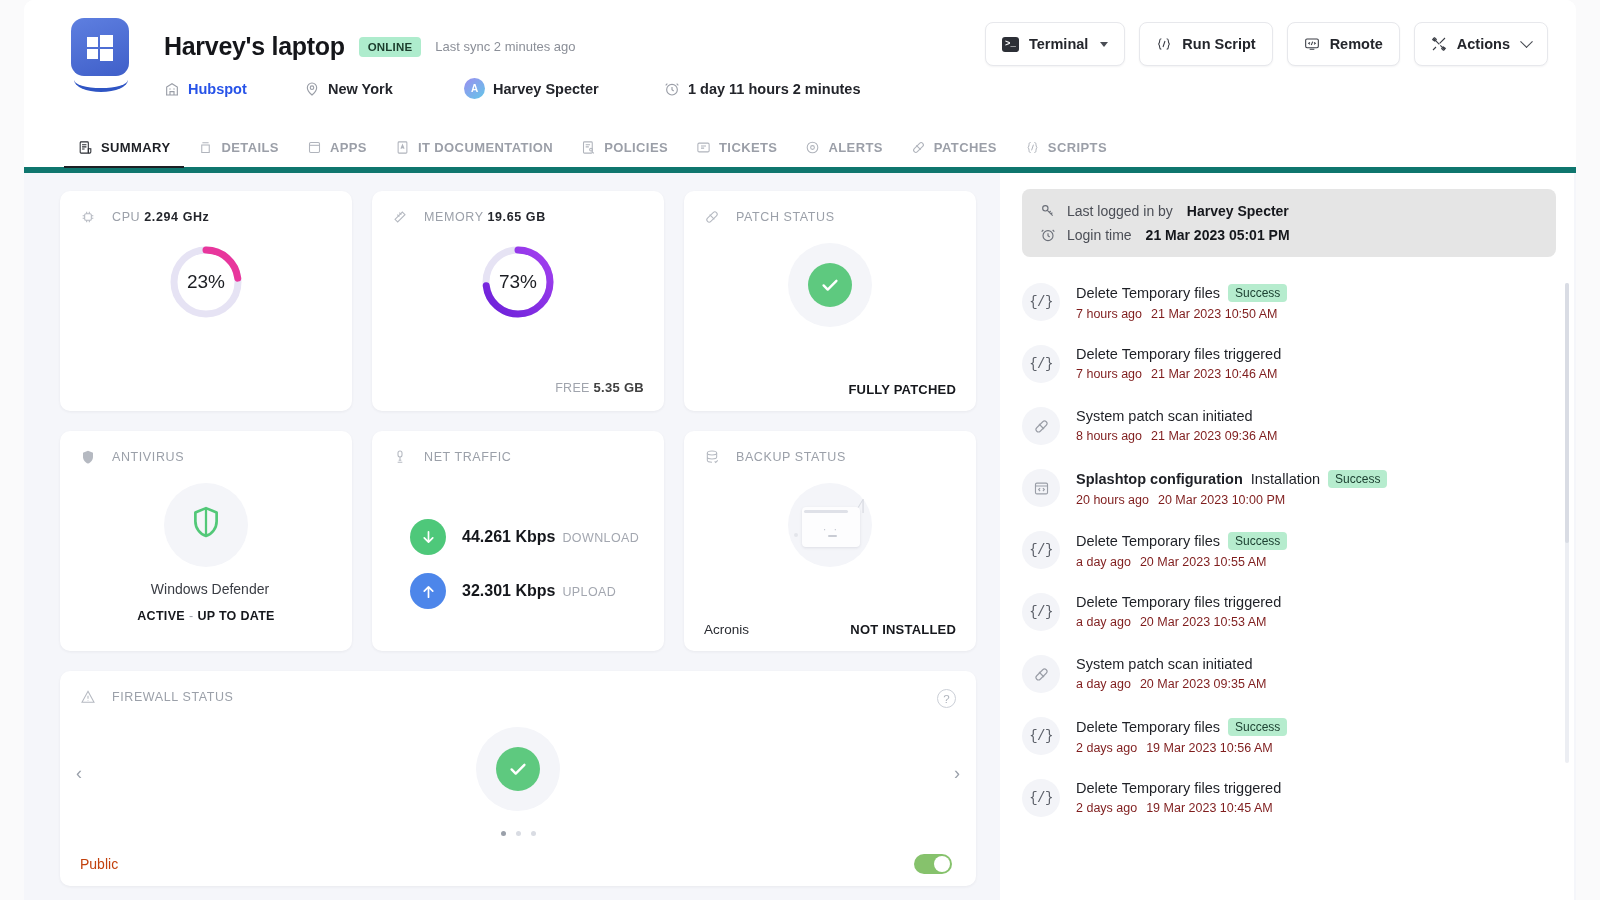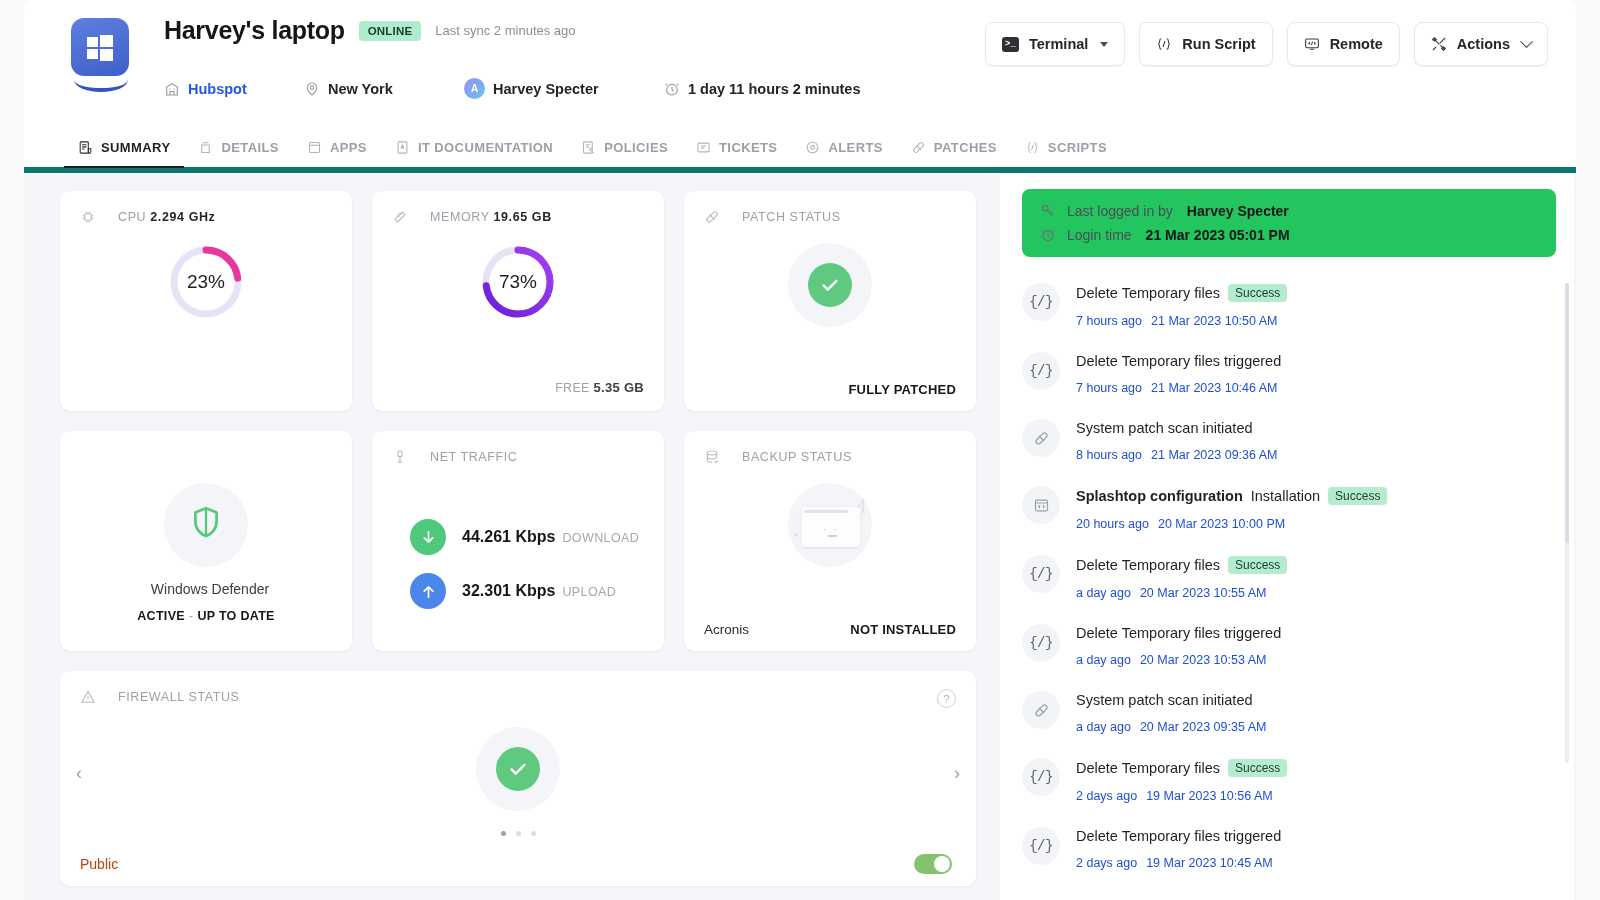--- a/index.html
+++ b/index.html
@@ -28,21 +28,21 @@
   .win-glyph span{ position:absolute; background:#fff; }
   .win-glyph .q1{ left:0; top:3px; width:11px; height:10px; }
   .win-glyph .q2{ left:13px; top:1px; width:13px; height:12px; }
   .win-glyph .q3{ left:0; top:15px; width:11px; height:10px; }
   .win-glyph .q4{ left:13px; top:15px; width:13px; height:12px; }
   .laptop-base {
     position:absolute; left:3px; top:62px; width:54px; height:12px;
     border-bottom:4px solid #2f55c4; border-radius:0 0 50% 50%/0 0 100% 100%;
   }
 
-  .title-row { position:absolute; left:140px; top:16px; display:flex; align-items:center; gap:14px;}
+  .title-row { position:absolute; left:140px; top:32px; display:flex; align-items:center; gap:14px;}
   .dev-title { font-size:25px; font-weight:bold; color:#15161a; letter-spacing:-0.3px;}
   .badge-online {
     background:#aeeccd; color:#1b3c2c; font-size:11.5px; font-weight:bold;
     padding:4px 9px; border-radius:4px; letter-spacing:0.2px;
   }
   .last-sync { font-size:13px; color:#8b8f98; }
 
   .meta-row { position:absolute; left:140px; top:78px; display:flex; align-items:center; }
   .meta-item { display:flex; align-items:center; gap:8px; font-size:14.5px; font-weight:bold; color:#23252b;}
   .meta-item.link { color:#2753e8; }
@@ -79,21 +79,21 @@
   .tab.active:after{ content:""; position:absolute; left:0; right:0; bottom:-1px; height:2.5px; background:#1d1f24; }
 
   
   .body { position:relative; height:727px; background:#f5f6fa; display:flex; }
   .left-pane { width:976px; position:relative; padding:18px 24px 0 36px; overflow:hidden; }
   .grid3 { display:grid; grid-template-columns: repeat(3, 1fr); gap:20px; }
   .card {
     background:#fff; border-radius:10px; box-shadow:0 1px 3px rgba(26,28,48,.06);
     position:relative;
   }
-  .card-hd { display:flex; align-items:center; gap:22px; padding:18px 0 0 20px; }
+  .card-hd { display:flex; align-items:center; gap:16px; padding:18px 0 0 20px; }
   .card-hd .ic{ color:#b5b9c1; }
   .card-hd .lbl{ font-size:12.5px; letter-spacing:0.6px; color:#9ba0a9; font-weight:500;}
   .card-hd .lbl b{ color:#24262c; font-weight:bold; }
   .h220 { height:220px; }
   .gauge-wrap{ position:absolute; left:0; right:0; top:52px; display:flex; justify-content:center; }
   .gauge { position:relative; width:78px; height:78px; }
   .gauge svg{ transform:rotate(-90deg); display:block; }
   .gauge .val{
     position:absolute; inset:0; display:flex; align-items:center; justify-content:center;
     font-size:19px; font-weight:500; color:#1c1e23;
@@ -141,37 +141,37 @@
   .arrow-l{ left:16px;} .arrow-r{ right:16px;}
   .fw-name{ position:absolute; left:20px; bottom:14px; font-size:14px; color:#c2410c;}
   .toggle{
     position:absolute; right:24px; bottom:12px; width:38px;height:20px;border-radius:11px;background:#86c26c;cursor:pointer;
   }
   .toggle .knob{ position:absolute; right:2px; top:2px; width:16px;height:16px;border-radius:50%;background:#fff;}
 
   
   .right-pane{ position:relative; width:574px; background:#fff; padding:16px 18px 0 22px; }
   .login-box{
-    background:#22c55e; border-radius:8px; padding:14px 18px; display:flex; flex-direction:column; gap:8px;
+    background:#e5e5e5; border-radius:8px; padding:14px 18px; display:flex; flex-direction:column; gap:8px;
   }
   .login-line{ display:flex; align-items:center; gap:11px; font-size:14px; color:#4b4e56;}
   .login-line b{ color:#15171c; font-weight:bold; margin-left:3px;}
   .login-line .ic{ color:#6b6f78; }
 
   .feed{ position:relative; margin-top:18px; height:600px; overflow:hidden; }
   .fitem{ display:flex; gap:16px; padding:8px 0 16px 0; align-items:flex-start;}
   .fic{ width:38px;height:38px;flex:0 0 38px;border-radius:50%;background:#f3f4f8;display:flex;align-items:center;justify-content:center;color:#5b5f68;}
   .fic svg{width:17px;height:17px;}
   .fic .codeglyph{ font-size:14px; font-family:"Liberation Mono",monospace; letter-spacing:-.5px;}
   .ftext{ padding-top:1px; }
   .ftitle{ font-size:14.5px; color:#1e2026; display:flex; align-items:center; gap:8px; flex-wrap:wrap; }
   .ftitle .strong{ font-weight:bold; }
   .ftitle .reg{ font-weight:normal; }
   .pill{ background:#b6ecce; color:#1d4132; font-size:12px; padding:2px 7px; border-radius:4px; }
-  .fmeta{ margin-top:12px; font-size:12.5px; color:#1d4ed8; }
+  .fmeta{ margin-top:5px; font-size:12.5px; color:#7f1d1d; }
   .fmeta .dt{ margin-left:9px; }
 
   .rscroll{ position:absolute; right:5px; top:110px; width:4px; height:480px; background:#eceef3; border-radius:2px;}
   .rscroll .rthumb{ position:absolute; left:0; top:0; width:4px; height:260px; background:#d9dce4; border-radius:2px;}
 </style>
 </head>
 <body>
 
 <div class="app">
 
@@ -415,20 +415,28 @@
                 <svg viewBox="0 0 24 24" fill="none" stroke="#fff" stroke-width="2.6" stroke-linecap="round" stroke-linejoin="round">
                     <path d="M5 12.5l4.5 4.5L19 7.5"></path>
                   </svg>
               </div>
             </div>
           </div>
           <div class="br-note">FULLY PATCHED</div>
         </div>
 
         <div class="card h220">
+          <div class="card-hd">
+            <span class="ic">
+                <svg viewBox="0 0 24 24" fill="currentColor">
+                  <path d="M12 2.5L4.5 5.5v6c0 4.8 3.2 8.9 7.5 10.2 4.3-1.3 7.5-5.4 7.5-10.2v-6z"></path>
+                </svg>
+              </span>
+            <span class="lbl">ANTIVIRUS</span>
+          </div>
           <div class="gauge-wrap">
             <div class="blob">
               <span class="shield-g">
                 <svg viewBox="0 0 24 26" fill="none" stroke="#52c878" stroke-width="1.9" stroke-linejoin="round">
                     <path d="M12 2.5L4.5 5.6v6.1c0 4.9 3.2 9.1 7.5 10.4 4.3-1.3 7.5-5.5 7.5-10.4V5.6z"></path>
                     <path d="M12 3v19" stroke="#52c878" stroke-width="1.6"></path>
                   </svg>
               </span>
             </div>
           </div>

